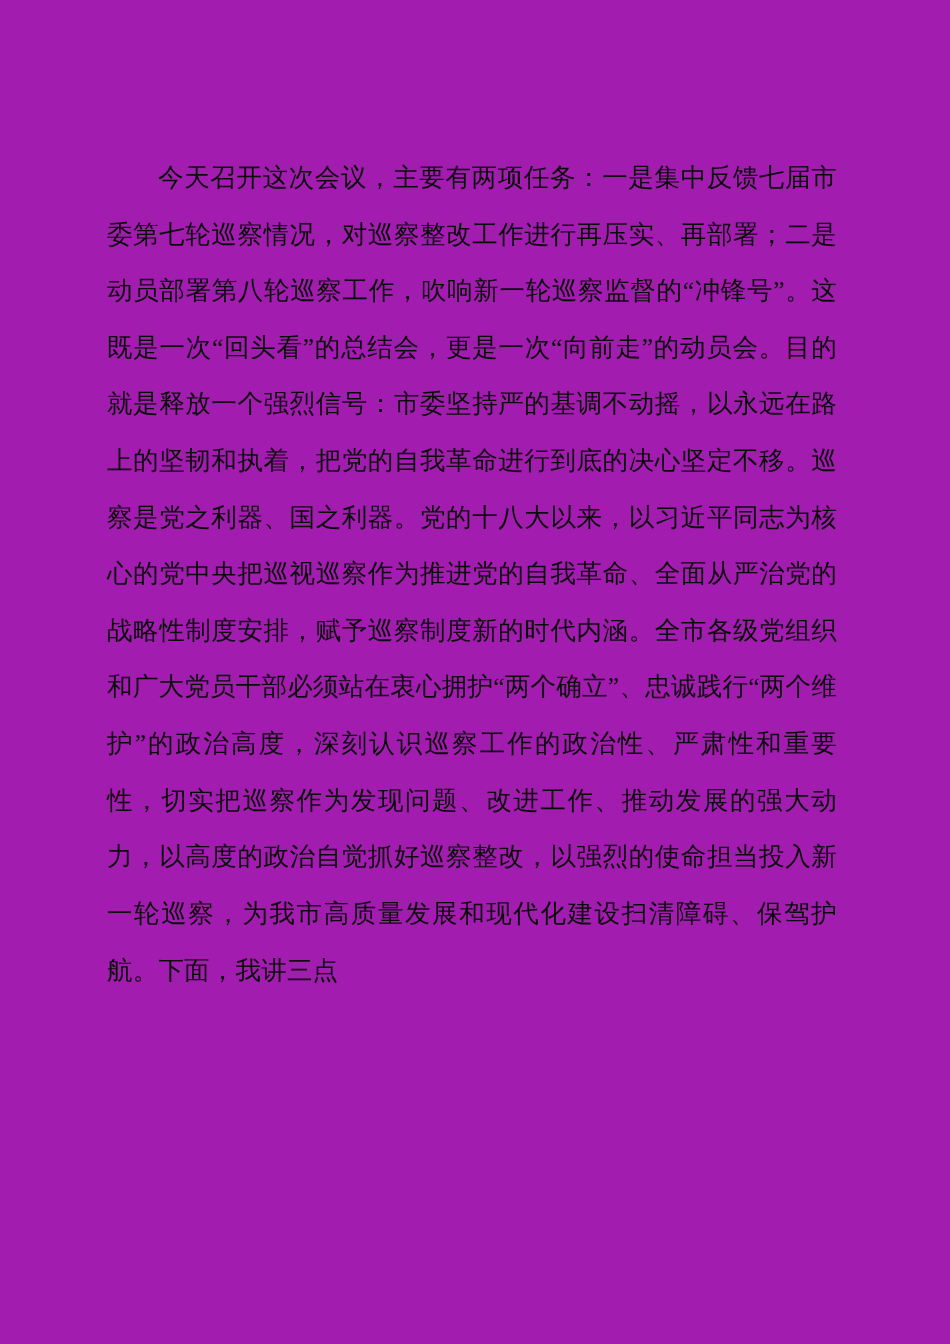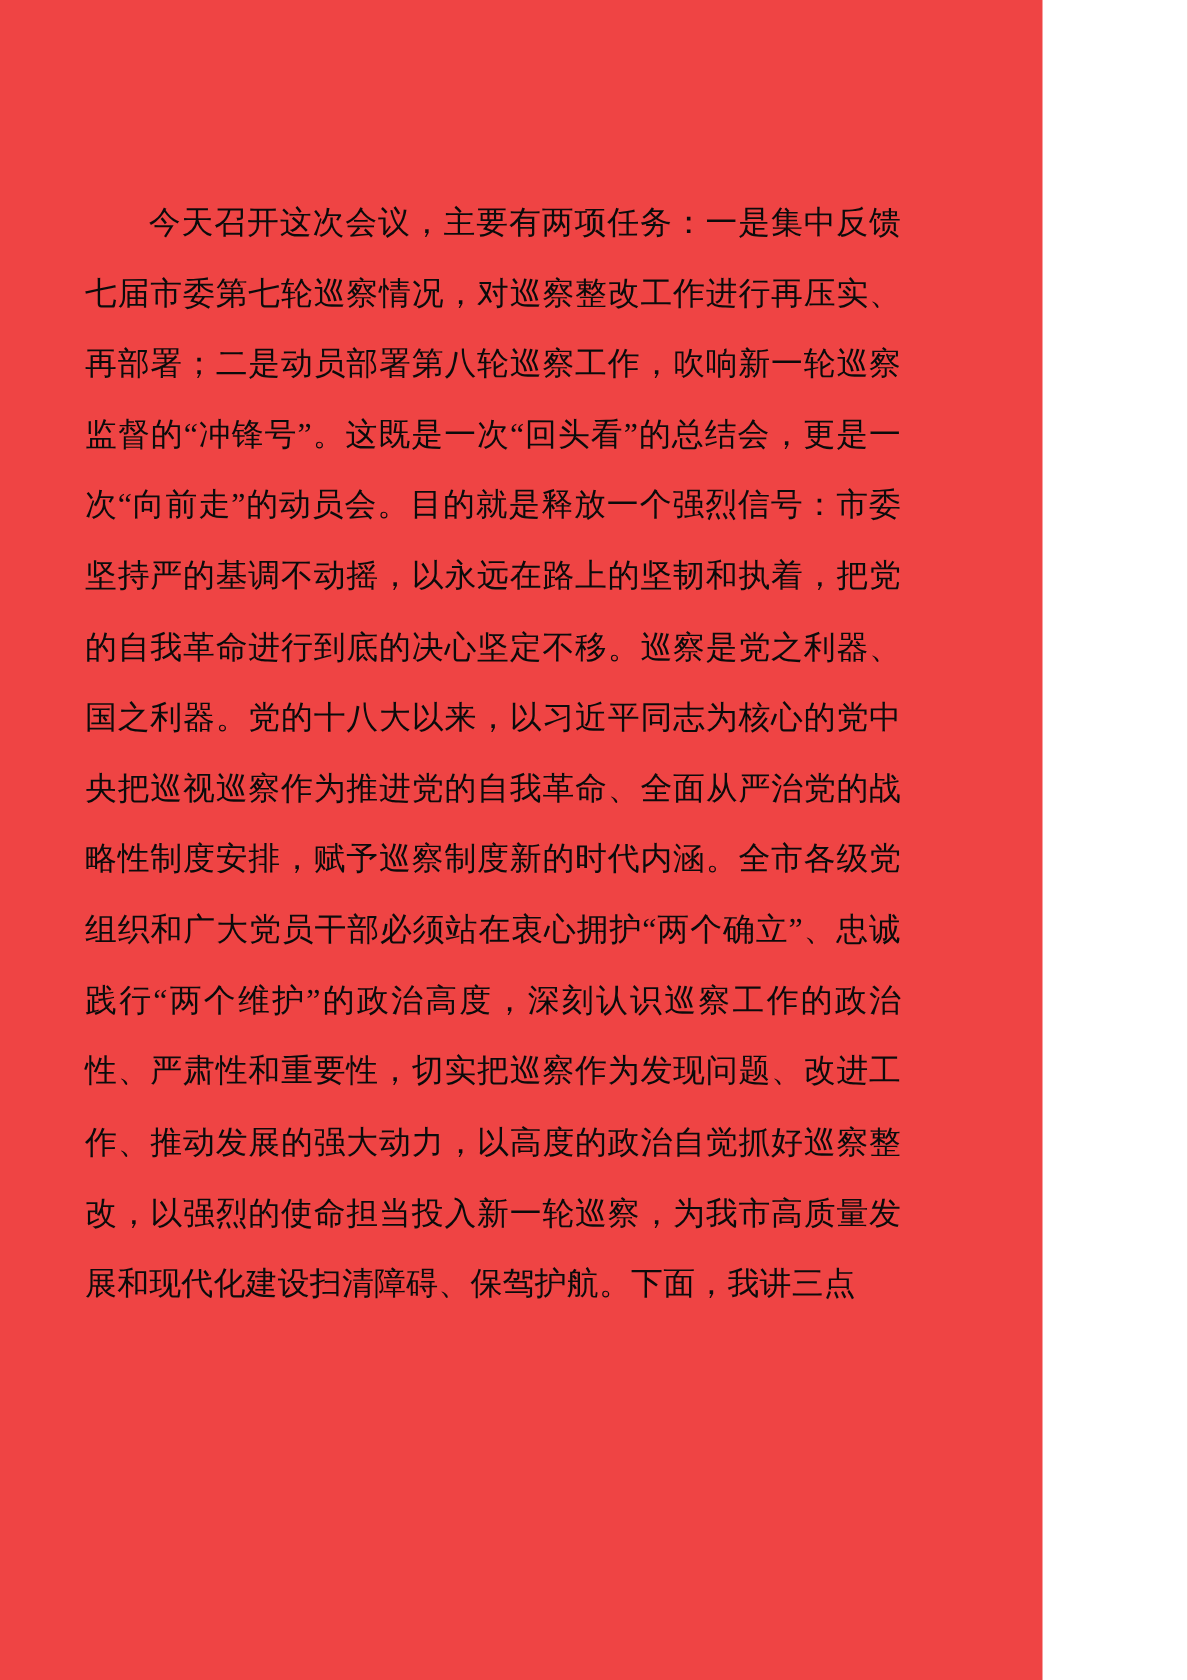--- a/index.html
+++ b/index.html
@@ -9,25 +9,25 @@
   }
   body {
     width: 950px;
     height: 1344px;
     font-family: "Liberation Serif", "DejaVu Serif", serif;
     color: #000000;
     overflow: hidden;
   }
   .page {
     position: relative;
-    width: 834px;
+    width: 950px;
     height: 1344px;
     box-sizing: border-box;
-    padding: 150px 113px 80px 68px;
-    background: #ef4444;
+    padding: 150px 113px 80px 107px;
+    background: #a21caf;
   }
   .doc-body {
     font-size: 25.5px;
     line-height: 2.22;
     text-align: justify;
     text-justify: inter-ideograph;
     letter-spacing: 0.2px;
     color: #0b0b0b;
   }
   .doc-body p {

